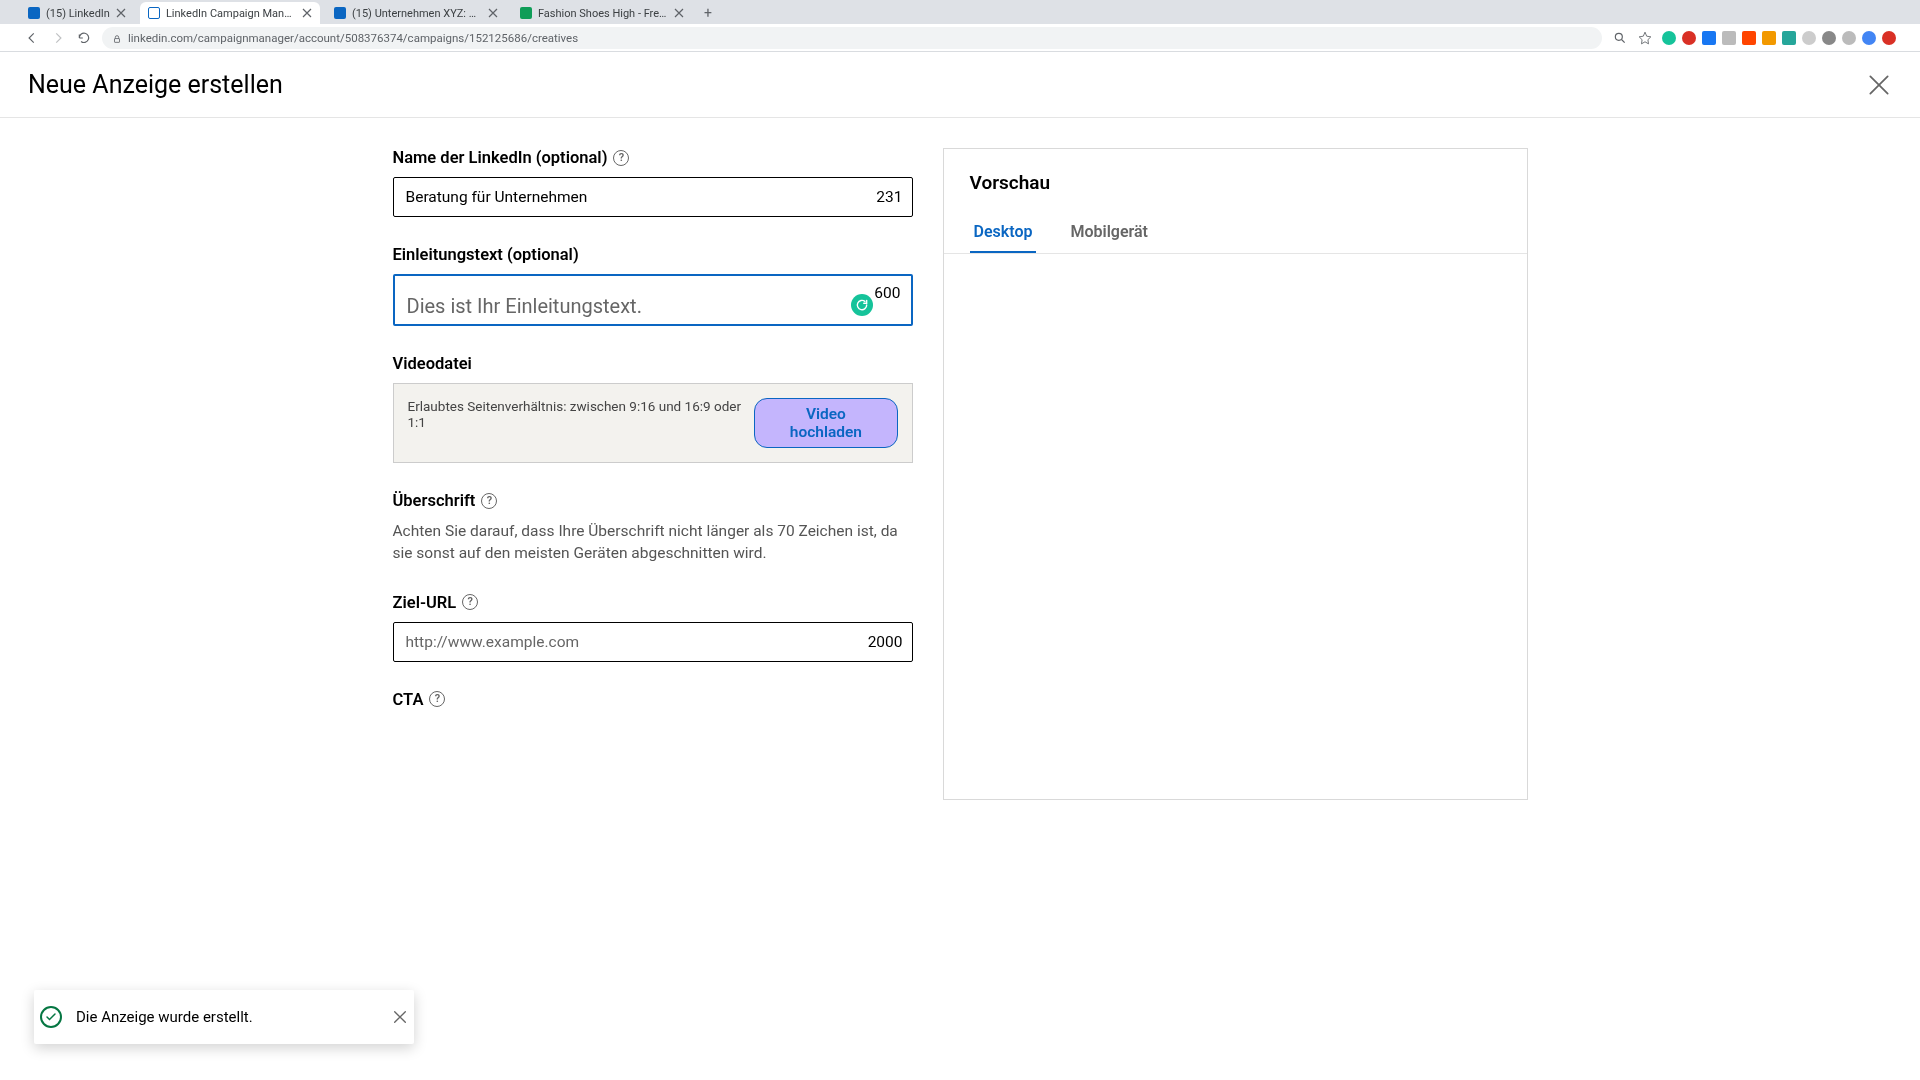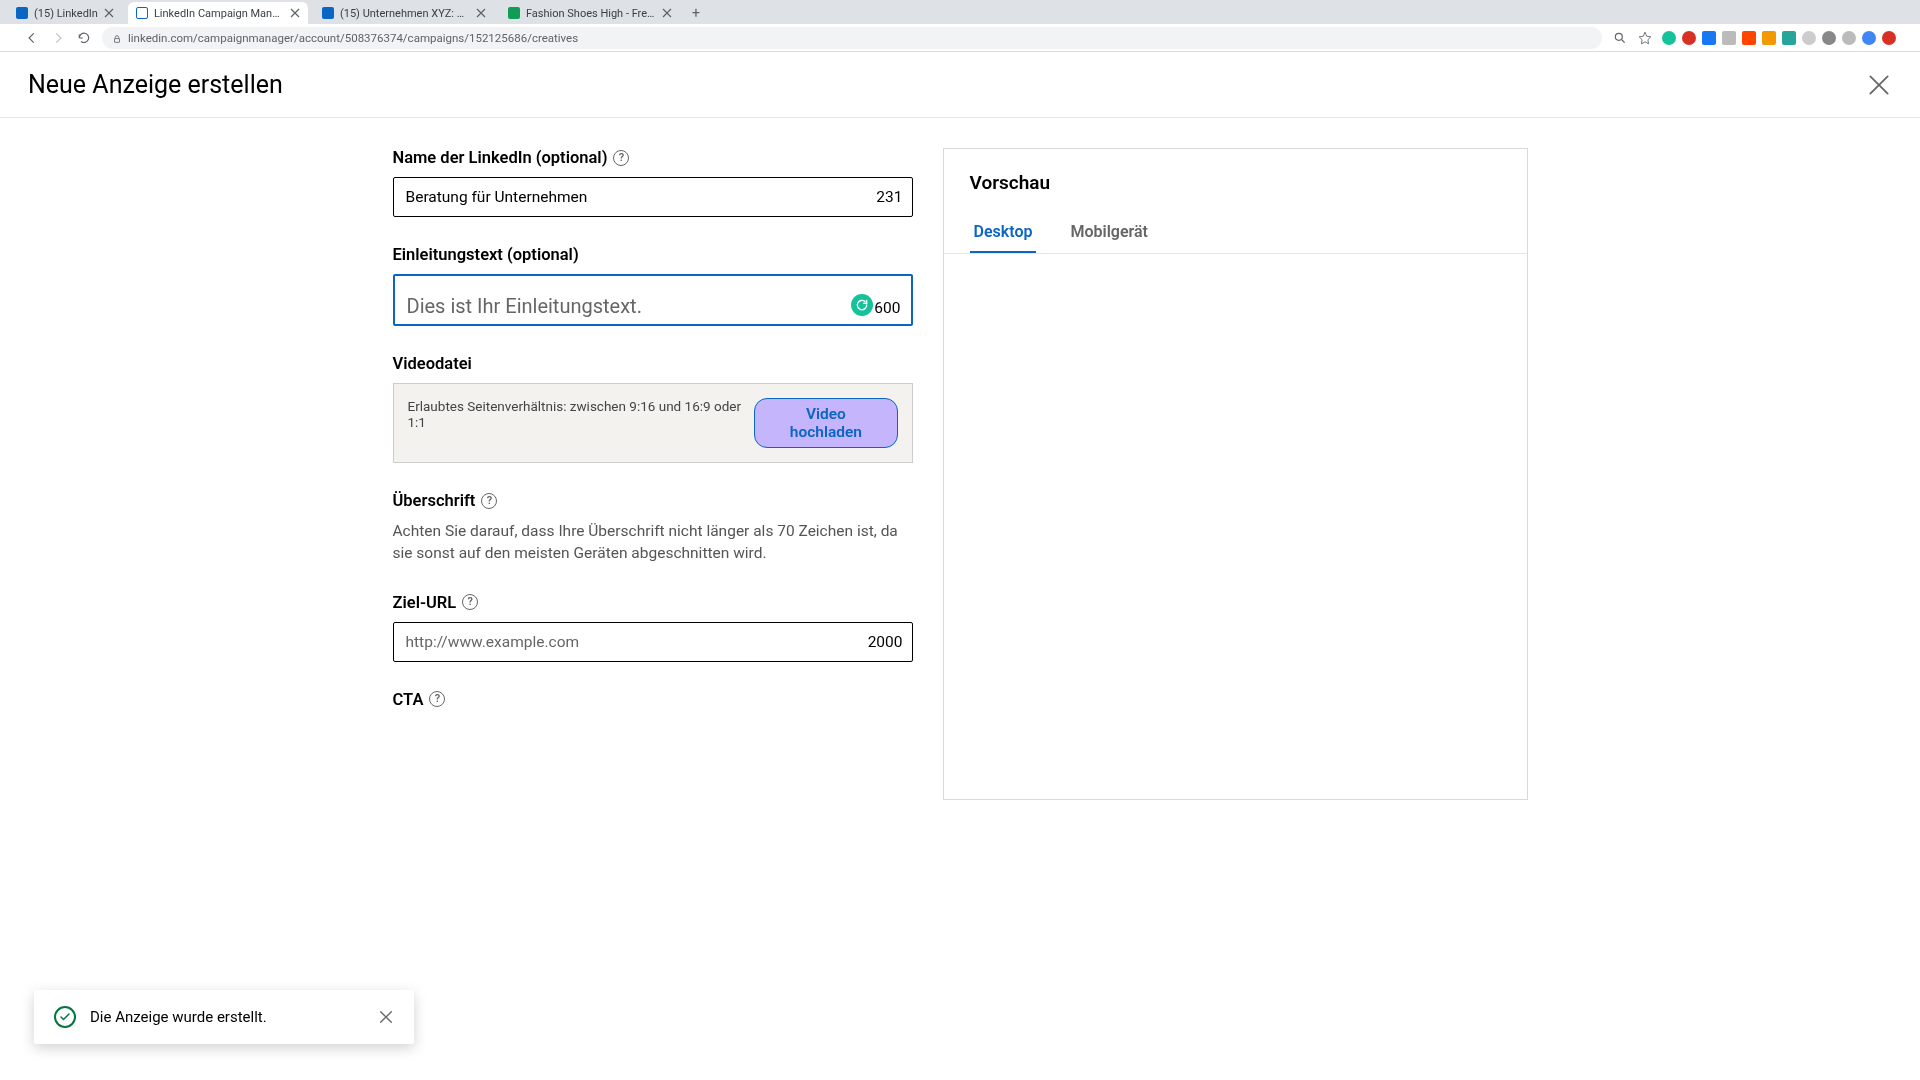--- a/index.html
+++ b/index.html
@@ -1,20 +1,20 @@
 <!DOCTYPE html>
 <html><head>
 <meta charset="utf-8">
 <style>
   * { box-sizing: border-box; margin: 0; padding: 0; font-family: -apple-system, BlinkMacSystemFont, "Segoe UI", Roboto, Helvetica, Arial, sans-serif; }
   body { background: #fff; color: #000; font-size: 14px; }
 
   
   .browser-chrome { background: #dee1e6; }
-  .tab-strip { display: flex; align-items: flex-end; height: 24px; padding-left: 8px; }
+  .tab-strip { display: flex; align-items: flex-end; height: 24px; padding-left: 20px; }
   .tab {
     display: flex; align-items: center; gap: 6px;
     height: 22px; padding: 0 8px 0 8px; max-width: 180px;
     font-size: 11px; color: #3c4043; border-radius: 6px 6px 0 0;
     background: #dee1e6; position: relative; margin-right: 6px;
     overflow: hidden; white-space: nowrap;
   }
   .tab.active { background: #fff; }
   .tab .favicon { width: 12px; height: 12px; flex: 0 0 12px; border-radius: 2px; }
   .tab .tab-title { flex: 1; overflow: hidden; text-overflow: ellipsis; }
@@ -65,21 +65,21 @@
   }
   .txt-input::placeholder { color:#666; }
   .counter { position:absolute; right:10px; top:50%; transform:translateY(-50%); font-size:15.5px; color:#000; }
 
   .intro-wrap { border:2px solid #0a66c2; border-radius:2px; position:relative; height:52px; }
   .intro-input {
     border:none; outline:none; width:100%; height:100%; padding:18px 72px 6px 12px;
     font-size:20px; resize:none; font-family:inherit;
   }
   .intro-input::placeholder { color:#666; }
-  .intro-counter { position:absolute; right:10px; top:23px; font-size:15.5px; color:#000; }
+  .intro-counter { position:absolute; right:10px; top:8px; font-size:15.5px; color:#000; }
   .grammarly {
     position:absolute; right:38px; bottom:8px; width:22px; height:22px;
     background:#15c39a; border-radius:50%; display:flex; align-items:center; justify-content:center;
   }
   .grammarly svg{ width:14px; height:14px; color:#fff; }
 
   .video-box {
     border:1px solid #ccc; background:#f3f2ee; padding: 14px 14px;
     display:flex; align-items:flex-start; justify-content:space-between; gap:12px;
   }
@@ -97,21 +97,21 @@
   .preview-head h2 { font-size:19px; font-weight:600; }
   .preview-tabs { display:flex; gap:30px; margin-top:18px; border-bottom:1px solid #e5e5e5; padding:0 26px; }
   .ptab { font-size:16px; font-weight:600; color:#666; padding:10px 4px; border-bottom:2px solid transparent; }
   .ptab.active { color:#0a66c2; border-bottom-color:#0a66c2; }
   .preview-body { height: 545px; }
 
   
   .toast {
     position:fixed; left:34px; bottom:36px; width:380px; background:#fff;
     box-shadow: 0 4px 14px rgba(0,0,0,0.18); display:flex; align-items:center;
-    padding:16px 20px; gap:14px; border-radius:2px;
+    padding:16px 6px; gap:14px; border-radius:2px;
   }
   .toast .check { width:22px; height:22px; border:2px solid #057642; border-radius:50%; display:flex; align-items:center; justify-content:center; color:#057642; }
   .toast .check svg{width:12px;height:12px;}
   .toast .msg { flex:1; font-size:15px; color:#000; }
   .toast .dismiss { width:16px; height:16px; color:#666; }
   .toast .dismiss svg{width:16px;height:16px;}
 </style>
 </head>
 <body>
 

